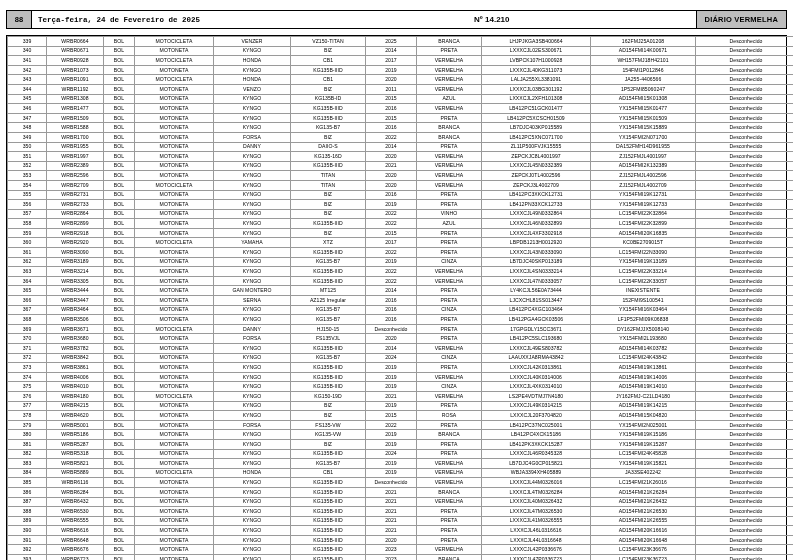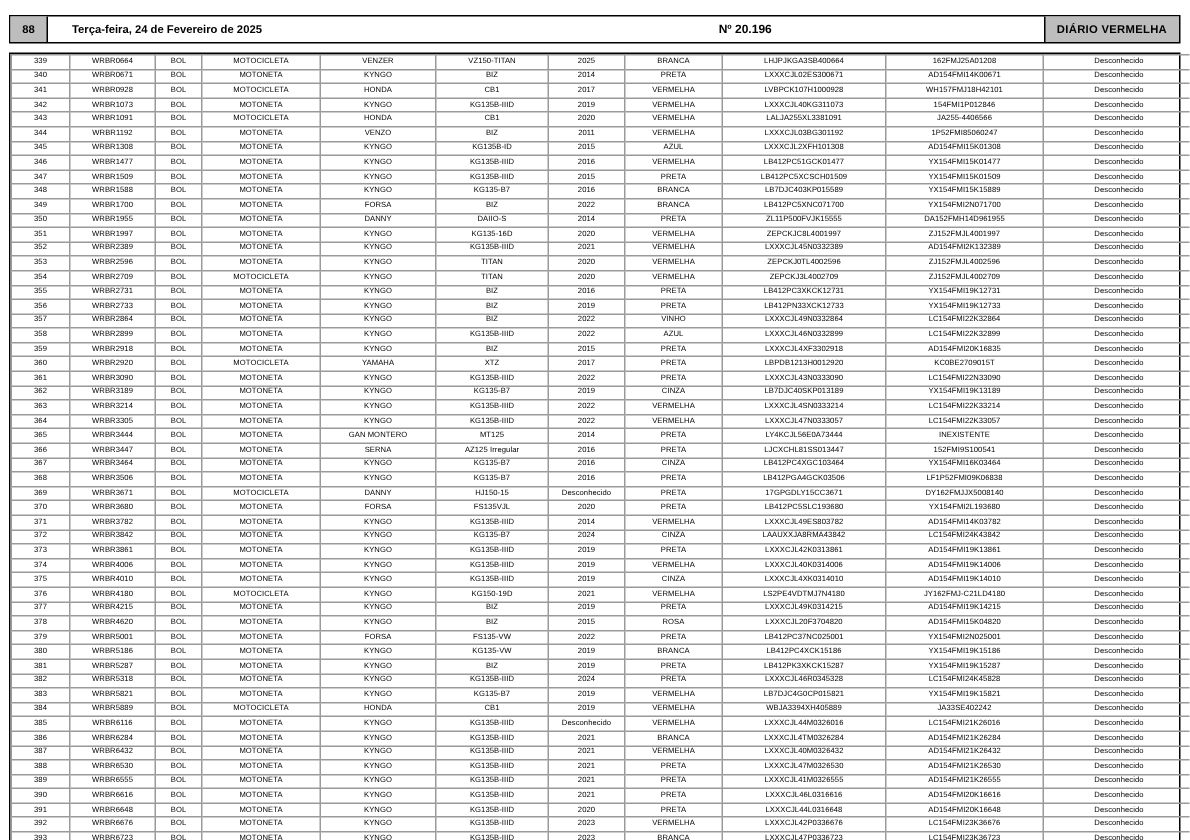--- a/index.html
+++ b/index.html
@@ -39,24 +39,25 @@
     display: flex;
     align-items: center;
     justify-content: center;
     font-weight: bold;
     font-size: 7.5px;
   }
   .hdr-date {
     flex: 0 0 auto;
     display: flex;
     align-items: center;
-    padding-left: 16px;
+    padding-left: 6px;
     font-weight: bold;
     font-size: 7.5px;
     width: 250px;
+    font-family: Liberation Mono, monospace;
   }
   .hdr-issue {
     flex: 1 1 auto;
     display: flex;
     align-items: center;
     justify-content: center;
     font-weight: bold;
     font-size: 8px;
   }
   .hdr-official {
@@ -106,21 +107,21 @@
   td.c10 { width: 96px; text-align: center; }
 </style>
 </head>
 <body>
 
 <div class="page">
 
   <div class="header">
     <div class="hdr-page">88</div>
     <div class="hdr-date">Terça-feira, 24 de Fevereiro de 2025</div>
-    <div class="hdr-issue">Nº 20.196</div>
+    <div class="hdr-issue">Nº 14.210</div>
     <div class="hdr-official">DIÁRIO VERMELHA</div>
   </div>
 
   <div class="table-wrap">
     <table class="listing">
       <tbody>
           <tr>
             <td class="c0">339</td>
             <td class="c1">WRBR0664</td>
             <td class="c2">BOL</td>

